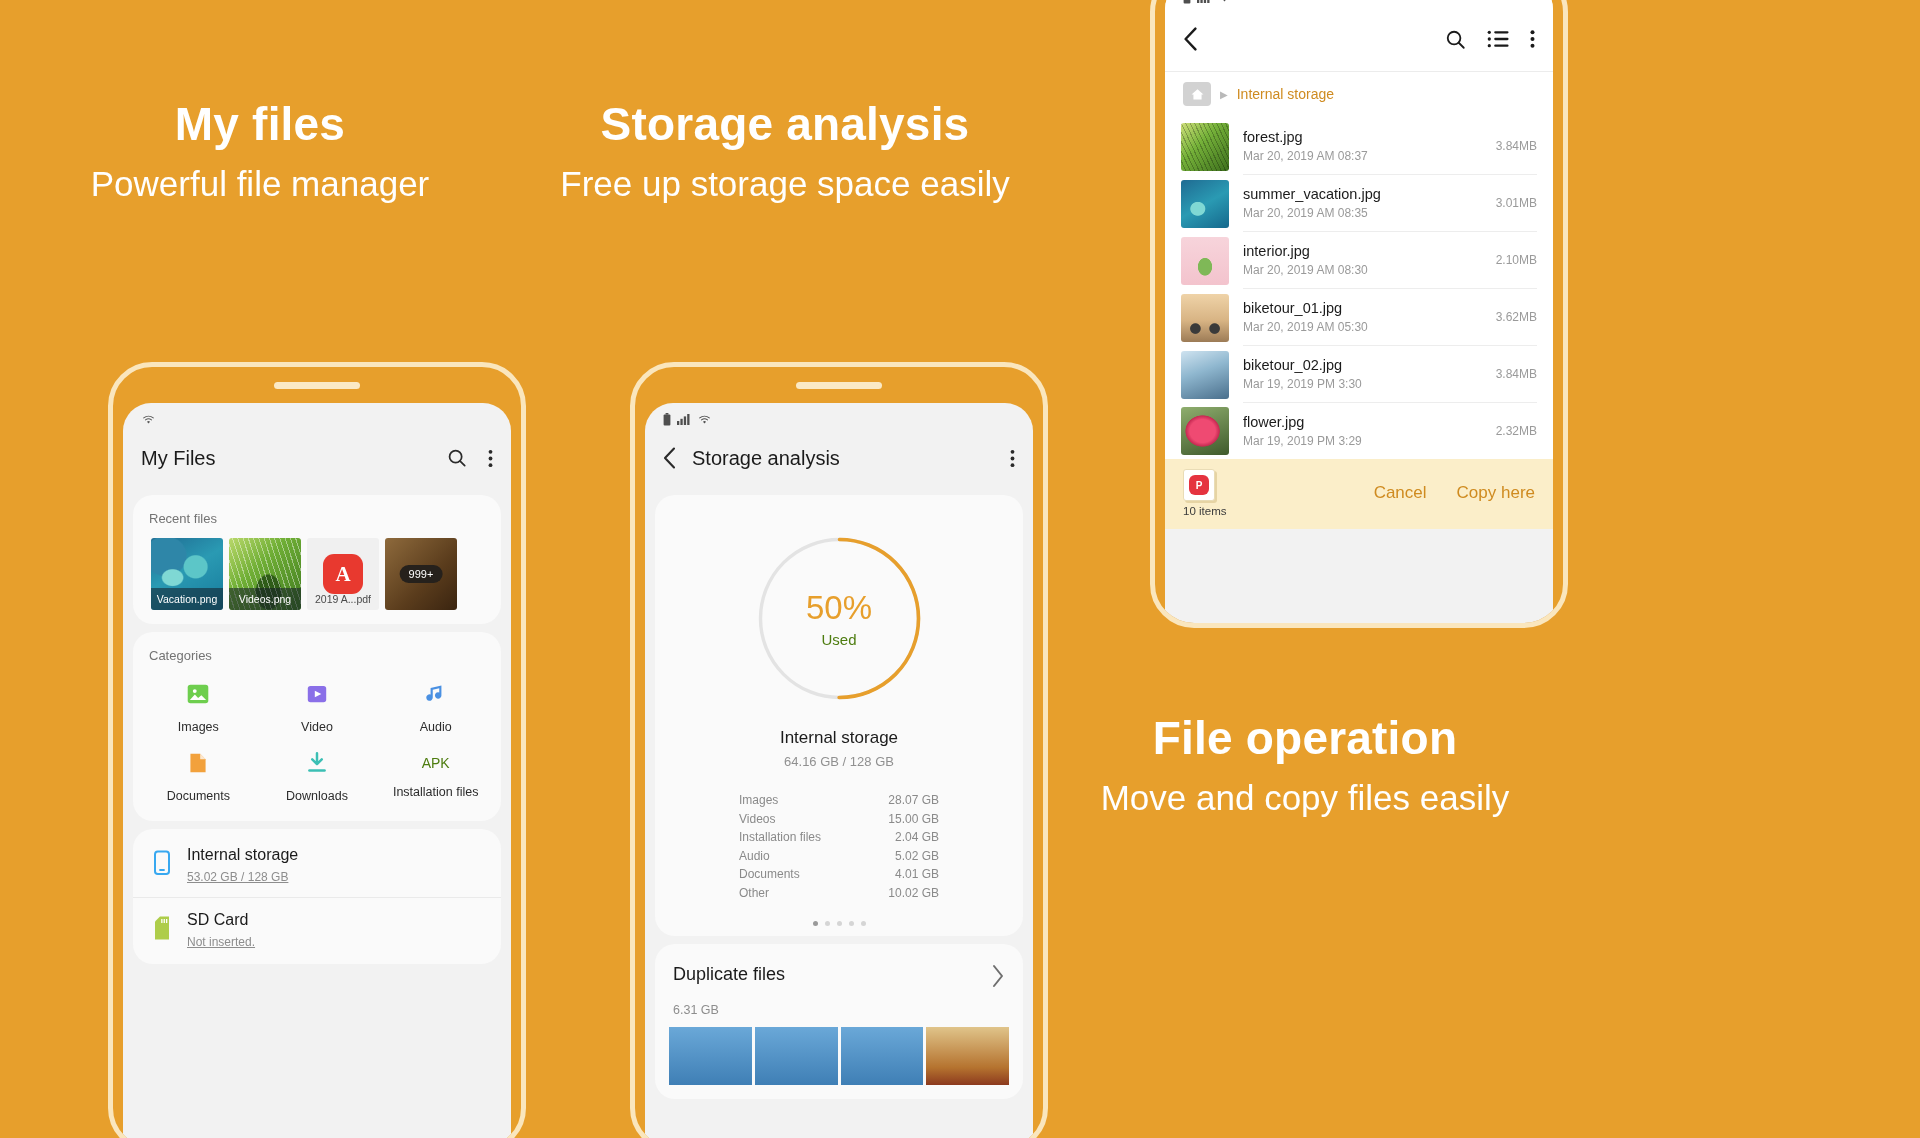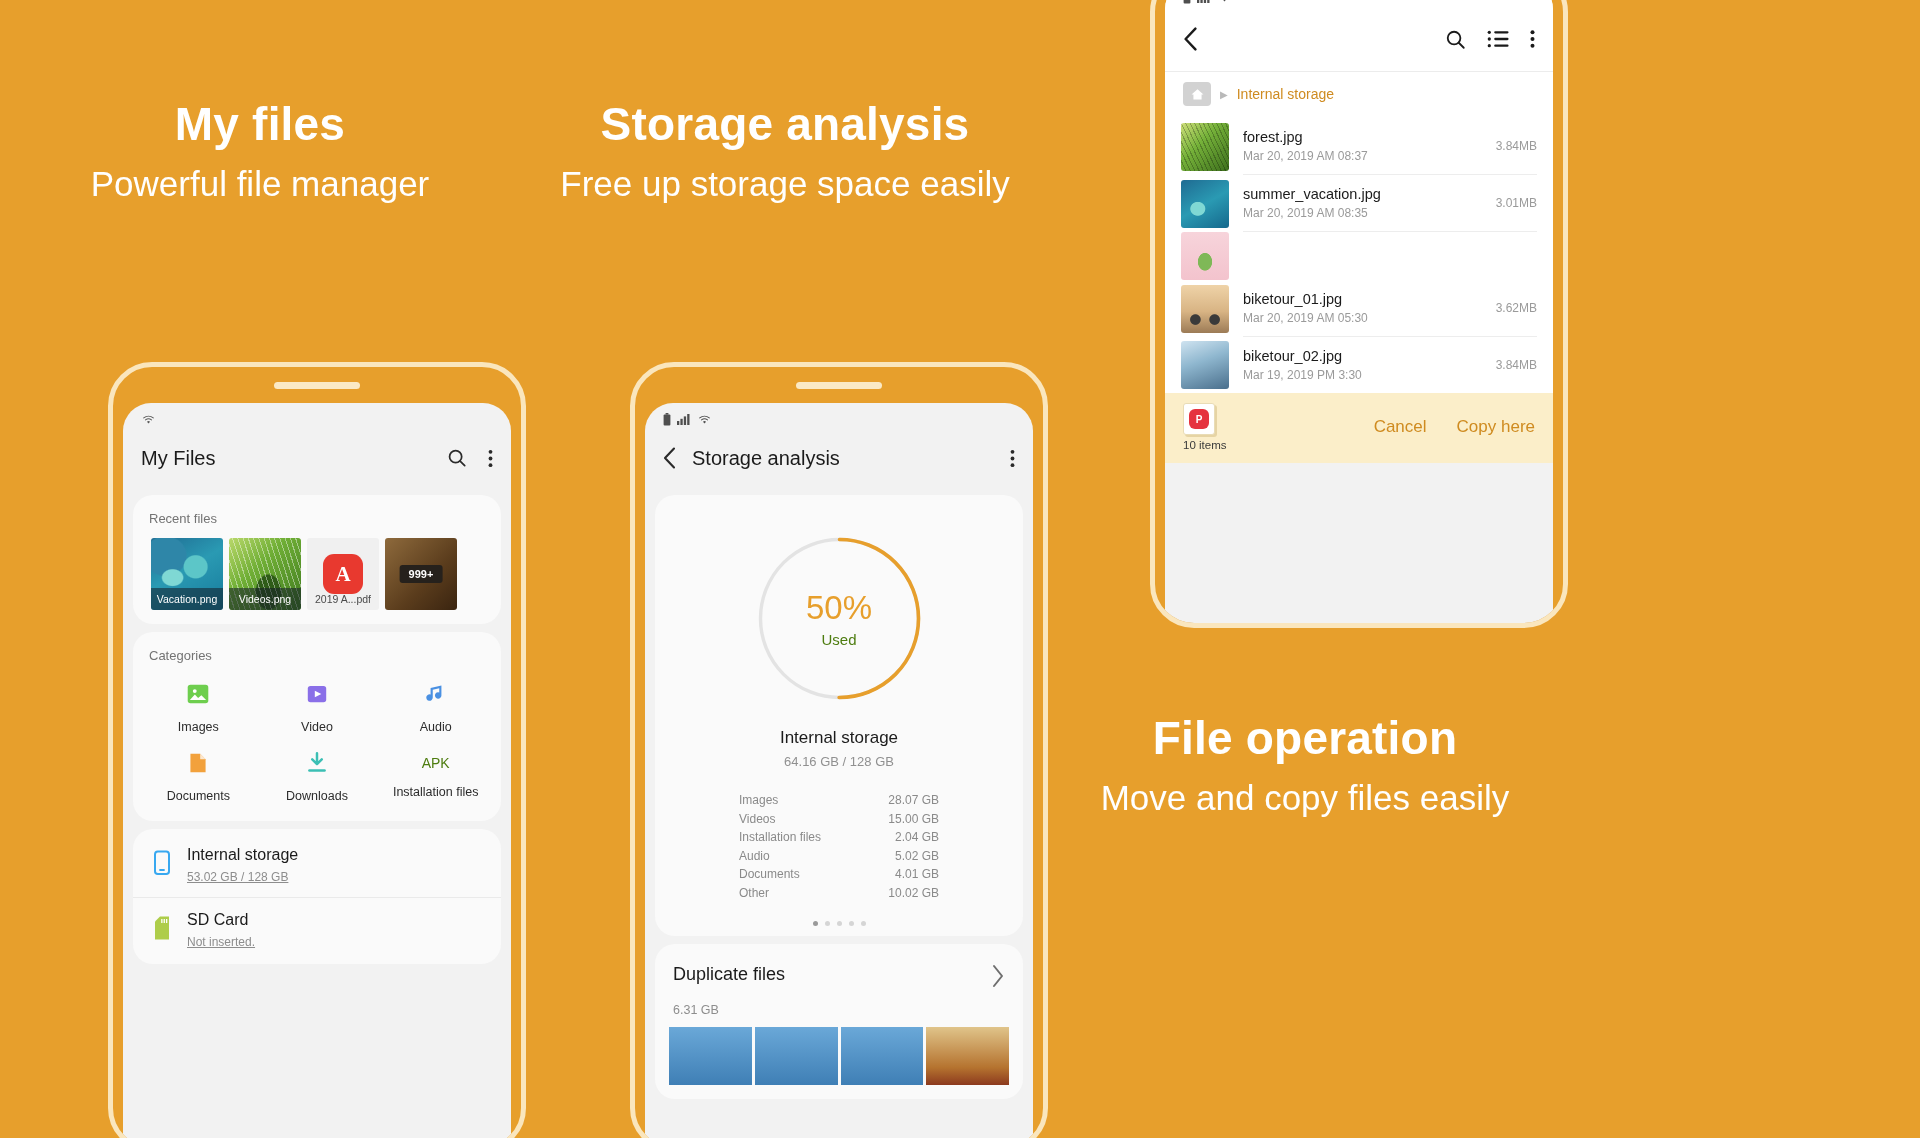--- a/index.html
+++ b/index.html
@@ -84,23 +84,22 @@
   }
   .th-summer {
     background:
       repeating-linear-gradient(72deg, rgba(255,255,255,.42) 0 1px, transparent 1px 5px),
       radial-gradient(ellipse at 55% 75%, #2f5c18 0 22%, transparent 24%),
       linear-gradient(135deg,#b9d86a 0%,#6fae35 40%,#3f7a1f 100%);
   }
   .th-brown { background: linear-gradient(135deg,#8e6a3c 0%,#5a3c1c 60%,#3a2410 100%); }
   .badge-999 {
     position:absolute; left:50%; top:50%; transform:translate(-50%,-50%);
-    background:#26211c; color:#fff; font-size:11px; border-radius:3px;
+    background:#26211c; color:#fff; font-size:11px; border-radius:9px;
     padding:3px 9px;
-    font-weight:bold;
   }
   .pdf-icon {
     width:40px; height:40px; border-radius:11px; background:#e8392f;
     display:flex; align-items:center; justify-content:center;
     color:#fff; font-size:21px; font-family:"Liberation Serif", serif; font-weight:bold;
   }
 
   
   .cat-grid { display: grid; grid-template-columns: repeat(3,1fr); row-gap: 16px; padding: 6px 6px 4px; }
   .cat { display: flex; flex-direction: column; align-items: center; gap: 9px; cursor: pointer; }
@@ -565,20 +564,27 @@
             <div class="fname">summer_vacation.jpg</div>
             <div class="fdate">Mar 20, 2019 AM 08:35</div>
           </div>
           <div class="fsize">3.01MB</div>
         </div>
       </div>
       <div class="frow">
         <div class="fthumb">
             <div class="art-cactus"></div>
           </div>
+        <div class="fbody">
+          <div class="fmeta">
+            <div class="fname">interior.jpg</div>
+            <div class="fdate">Mar 20, 2019 AM 08:30</div>
+          </div>
+          <div class="fsize">2.10MB</div>
+        </div>
       </div>
       <div class="frow">
         <div class="fthumb">
             <div class="art-bike"></div>
           </div>
         <div class="fbody">
           <div class="fmeta">
             <div class="fname">biketour_01.jpg</div>
             <div class="fdate">Mar 20, 2019 AM 05:30</div>
           </div>
@@ -590,20 +596,32 @@
             <div class="art-mount"></div>
           </div>
         <div class="fbody">
           <div class="fmeta">
             <div class="fname">biketour_02.jpg</div>
             <div class="fdate">Mar 19, 2019 PM 3:30</div>
           </div>
           <div class="fsize">3.84MB</div>
         </div>
       </div>
+      <div class="frow">
+        <div class="fthumb">
+            <div class="art-flower"></div>
+          </div>
+        <div class="fbody">
+          <div class="fmeta">
+            <div class="fname">flower.jpg</div>
+            <div class="fdate">Mar 19, 2019 PM 3:29</div>
+          </div>
+          <div class="fsize">2.32MB</div>
+        </div>
+      </div>
     </div>
 
     <div class="opbar">
       <div class="left">
         <div class="ppt">
           <span class="dotico">P</span>
         </div>
         <div class="count">10 items</div>
       </div>
       <div class="spacer"></div>

